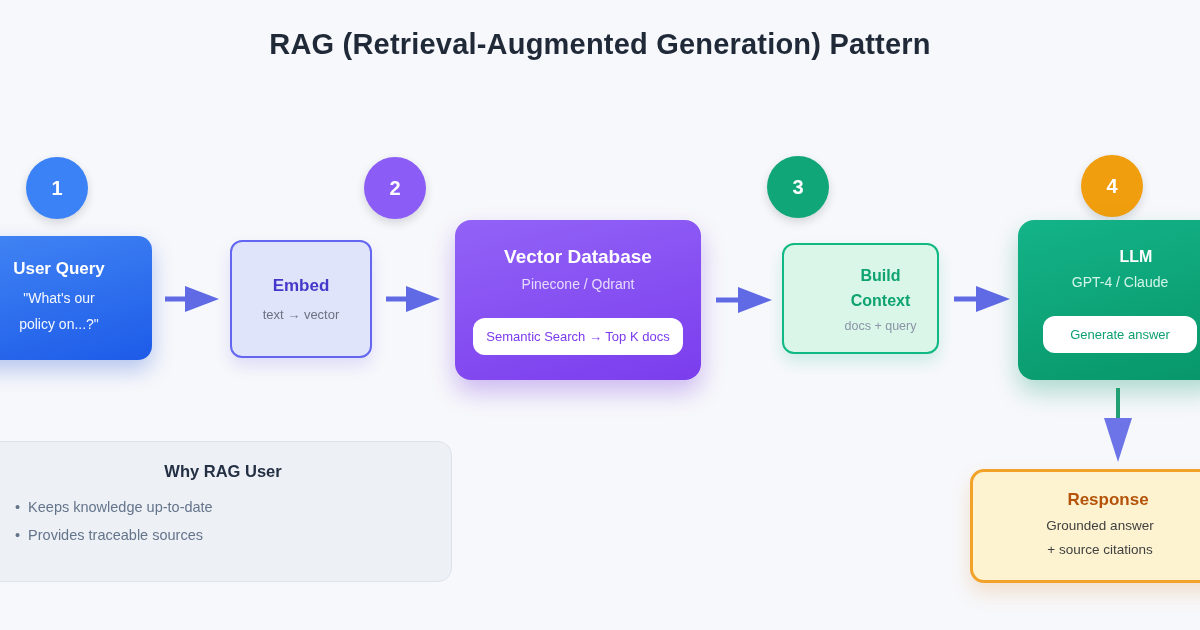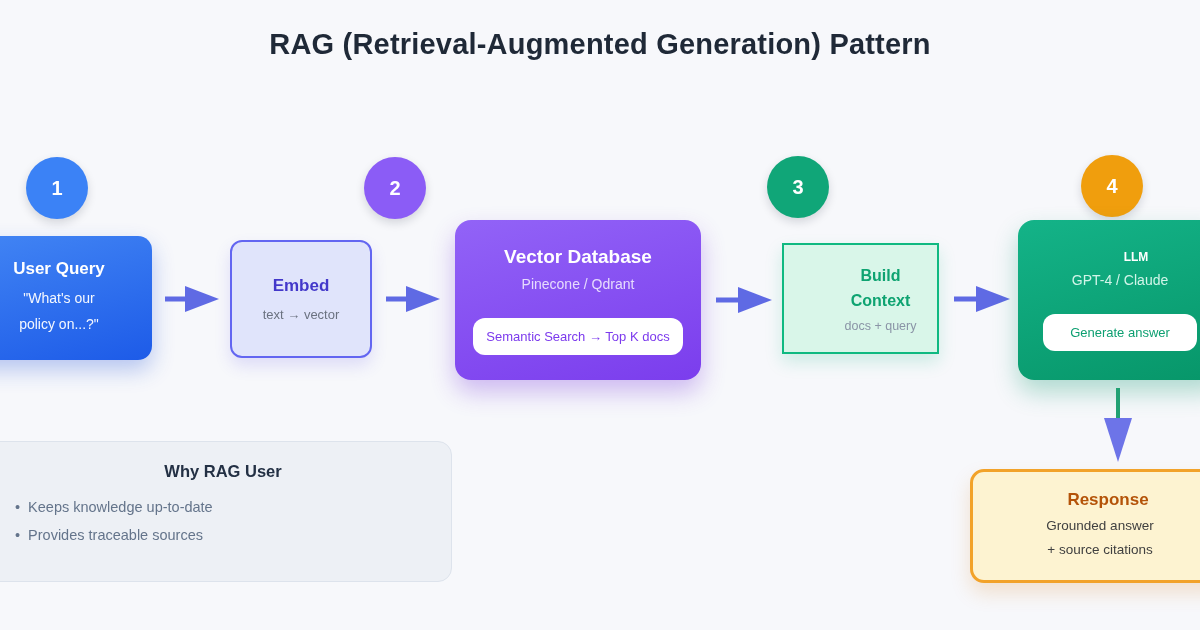--- a/index.html
+++ b/index.html
@@ -54,34 +54,34 @@
   }
   .vector-db .node-title { font-size:19px; font-weight:700; }
   .vector-db .node-sub   { font-size:14px; color:#e6dbfd; }
   .badge {
     background:#ffffff; border-radius:12px; font-size:13px;
     padding:11px 13px; margin-top:18px; white-space:nowrap;
   }
   .vector-db .badge { color:#7c3aed; }
 
   .build-context {
-    left:782px; top:243px; width:157px; height:111px; border-radius:0;
+    left:782px; top:243px; width:157px; height:111px; border-radius:12px;
     background:#d9f6e9; border:2px solid #10b981;
     box-shadow:0 8px 16px rgba(16,185,129,0.18);
     padding-left:40px;
   }
   .build-context .node-title { font-size:16px; font-weight:700; color:#0ea371; line-height:1.55; }
   .build-context .node-sub   { font-size:12.5px; color:#8a94a6; margin-top:6px; }
 
   .llm {
     left:1018px; top:220px; width:204px; height:160px; border-radius:16px;
     background:linear-gradient(165deg,#14b388 0%,#079669 100%);
     color:#ffffff; box-shadow:0 12px 24px rgba(5,150,105,0.30); gap:8px;
   }
-  .llm .node-title { font-size:12px; font-weight:700;margin-left:32px; }
+  .llm .node-title { font-size:16px; font-weight:700;margin-left:32px; }
   .llm .node-sub   { font-size:14px; color:#d2f5e9; }
   .llm .badge { color:#0d9f71; width:154px; text-align:center; }
 
   .response {
     left:970px; top:469px; width:260px; height:114px; border-radius:14px;
     background:#fdf3d1; border:3px solid #f2a229;
     box-shadow:0 10px 20px rgba(217,119,6,0.18); gap:4px;
   }
   .response .node-title { font-size:17px; font-weight:700; color:#b45309;margin-left:16px; }
   .response .node-sub   { font-size:13.5px; color:#404040; line-height:1.75; }

